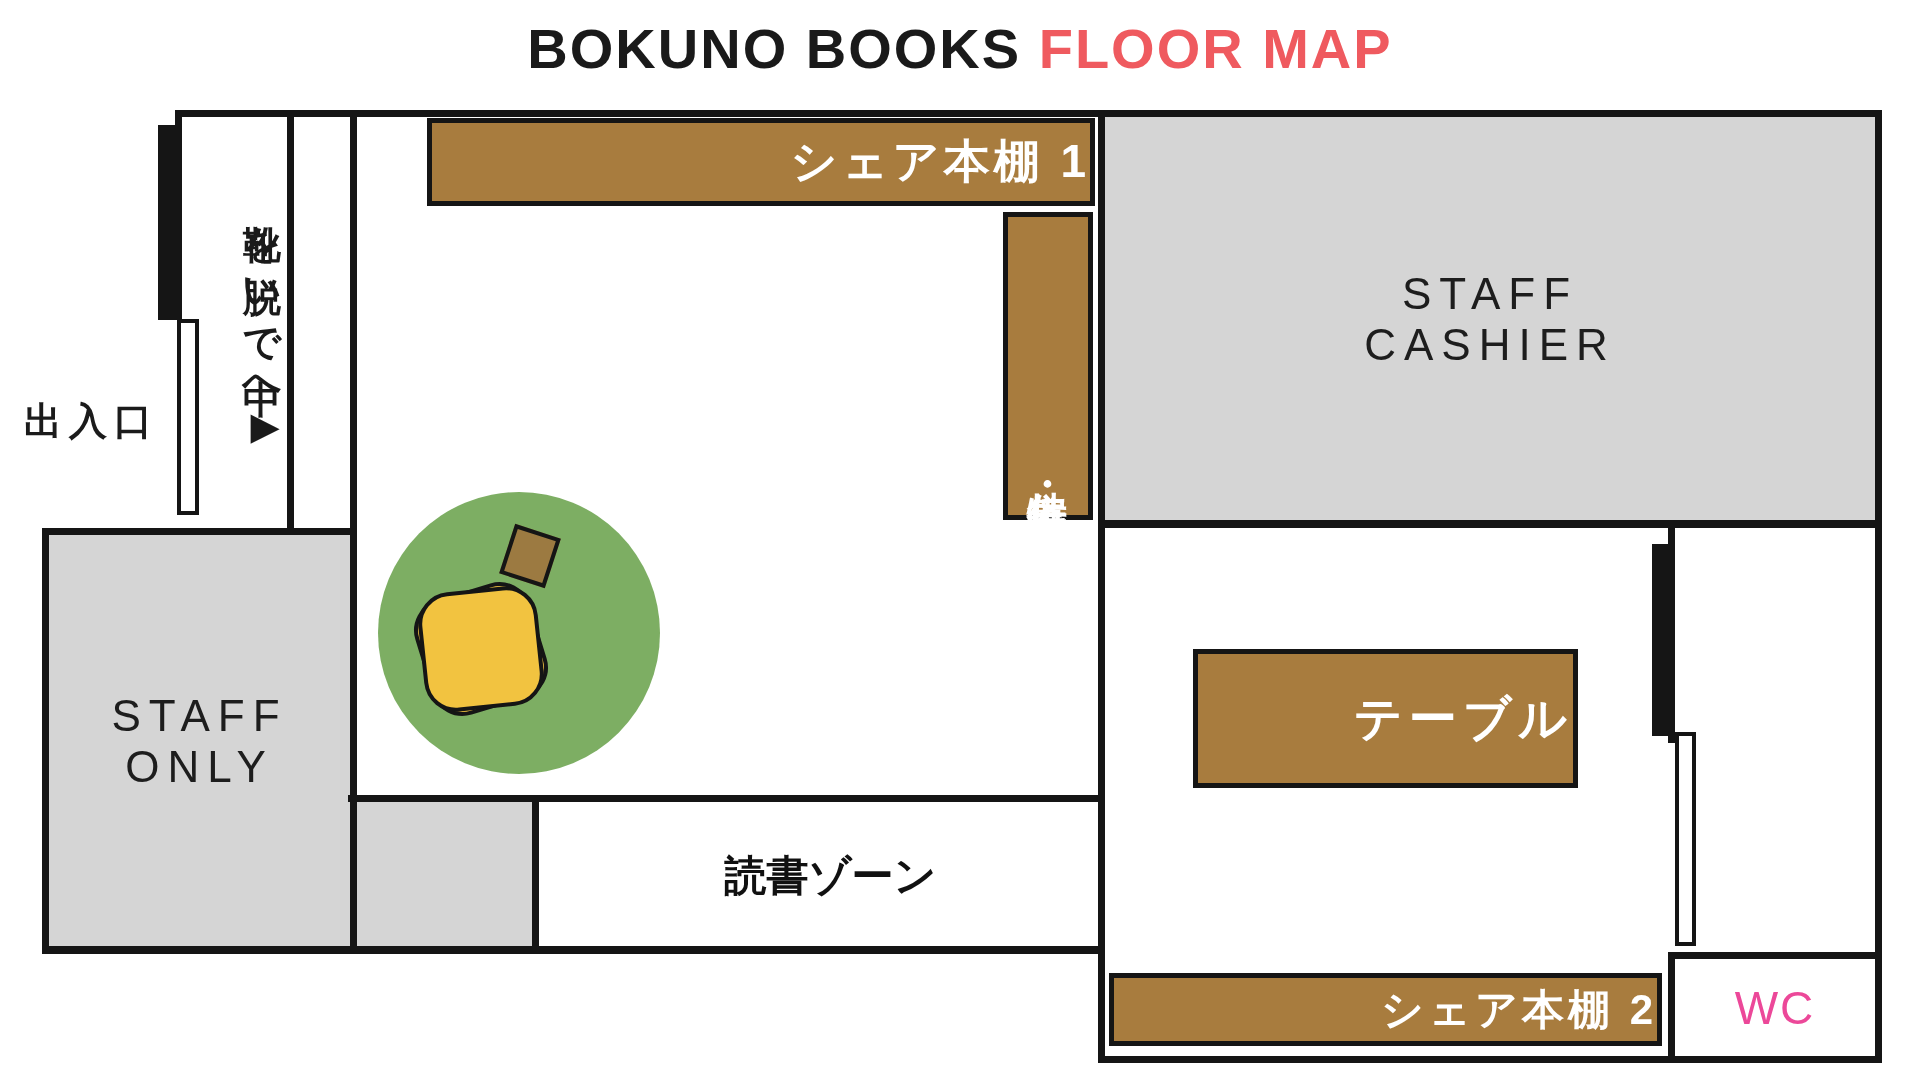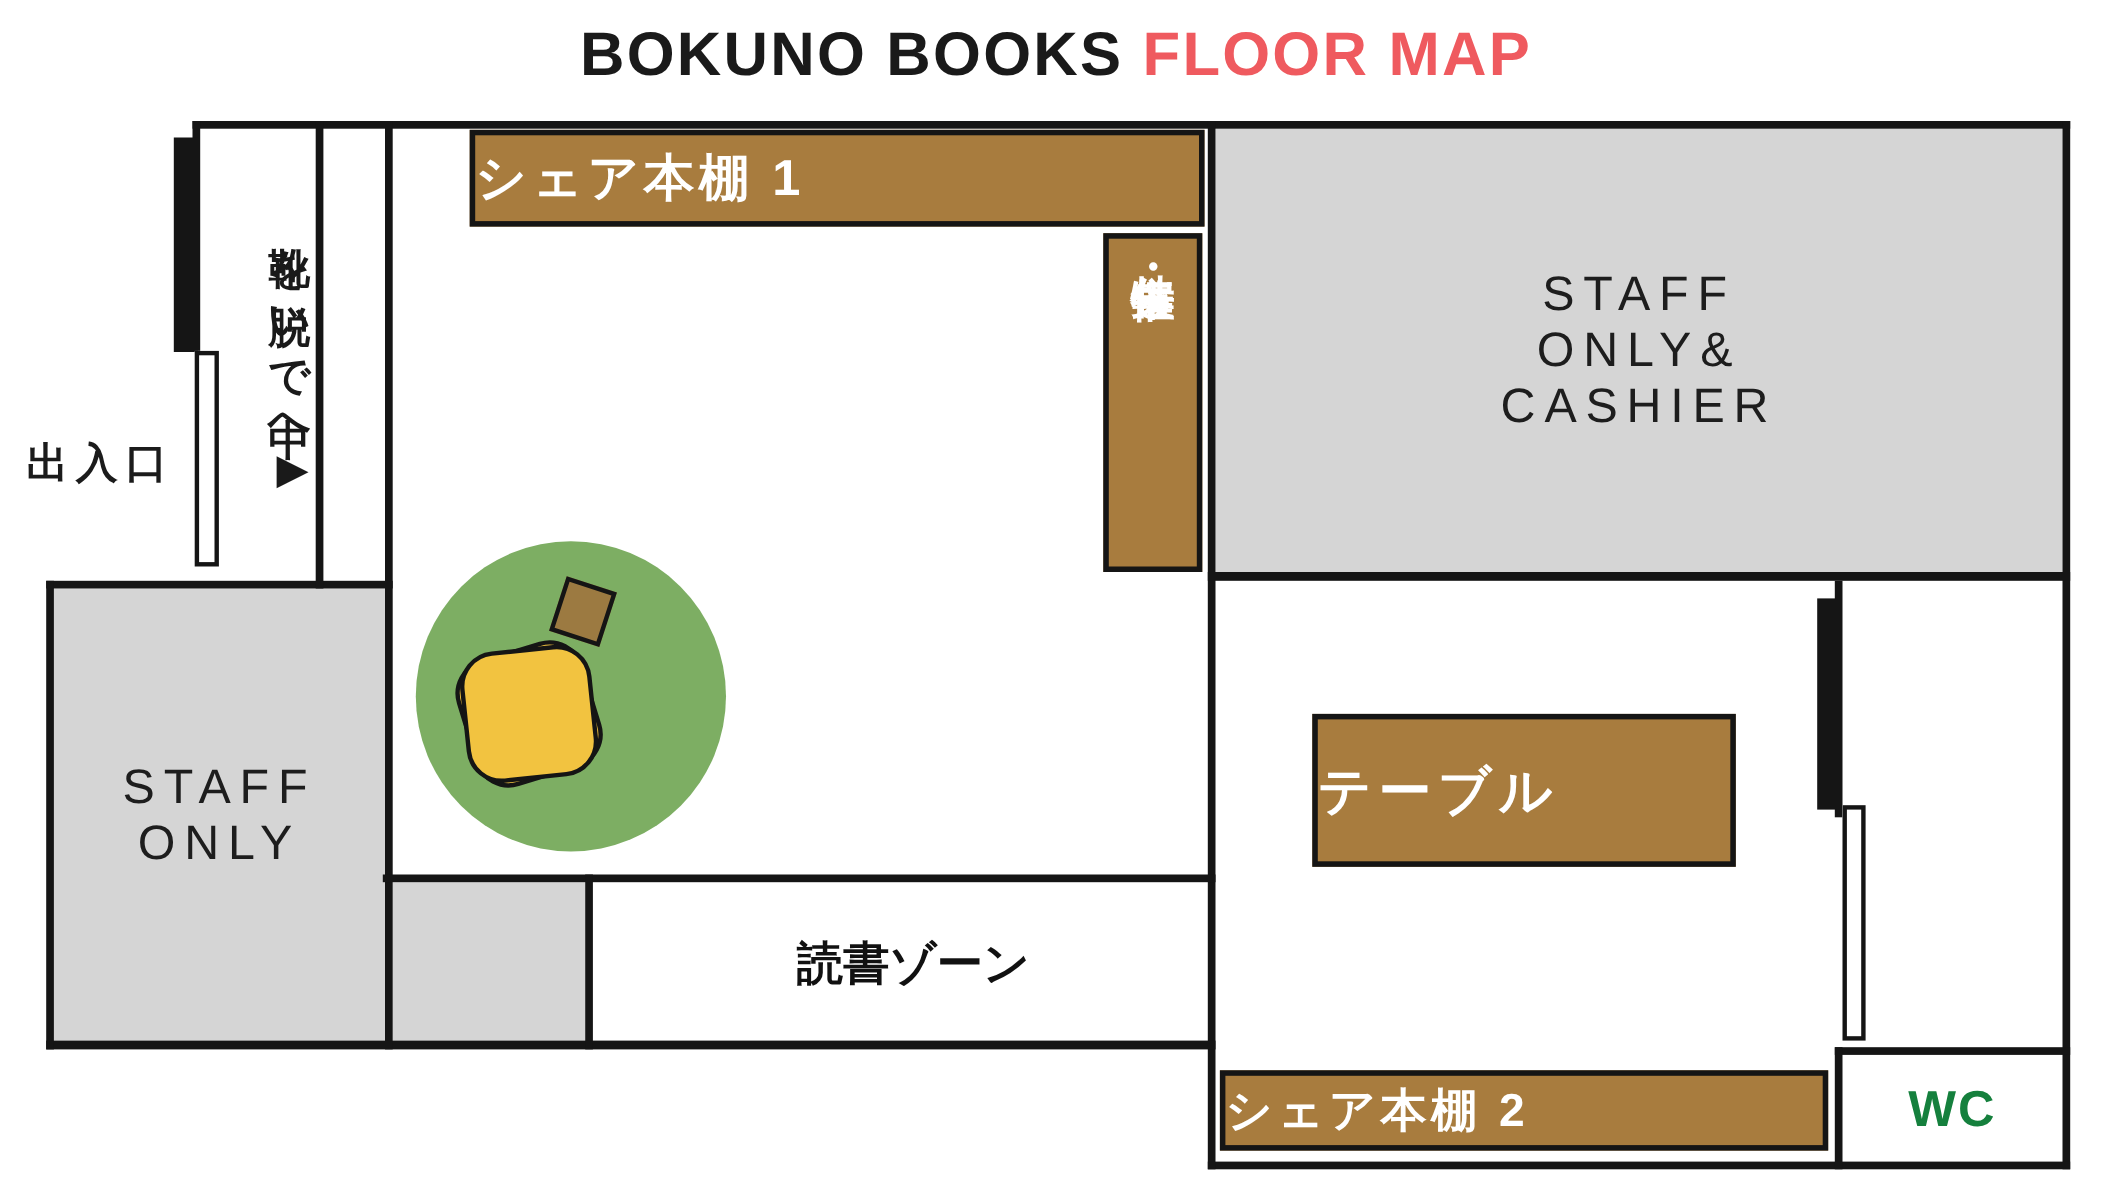--- a/index.html
+++ b/index.html
@@ -9,37 +9,37 @@
   }
   .wall{position:absolute;background:#151515;}
   .gray-area{position:absolute;background:#D5D5D5;}
   .title{
     position:absolute;top:16px;left:0;width:1920px;text-align:center;
     font-size:56px;font-weight:700;letter-spacing:2px;color:#1a1a1a;white-space:nowrap;
   }
   .title .hl{color:#EF5A5F;}
   .banner{
     position:absolute;background:#A87C3E;border:5px solid #151515;
-    display:flex;align-items:center;justify-content:flex-start;
+    display:flex;align-items:center;justify-content:flex-end;
     color:#ffffff;font-weight:700;box-sizing:border-box;
   }
   .banner.vert{writing-mode:vertical-rl;text-orientation:upright;}
   .door-bar{position:absolute;background:#151515;}
   .door-leaf{position:absolute;background:#ffffff;border:4px solid #151515;box-sizing:border-box;}
   .label{position:absolute;color:#1b1b1b;}
   .centered{display:flex;align-items:center;justify-content:center;text-align:center;}
   .entrance-label{font-size:38px;font-weight:700;letter-spacing:7px;white-space:nowrap;}
   .shoes-note{
     writing-mode:vertical-rl;text-orientation:upright;
     font-size:38px;font-weight:700;letter-spacing:5px;color:#1a1a1a;
     display:flex;justify-content:center;
   }
   .staff-text{font-size:44px;font-weight:400;letter-spacing:8px;line-height:51px;color:#1d1d1d;text-align:center;}
   .reading-text{font-size:42px;font-weight:700;line-height:60px;color:#111;text-align:center;white-space:nowrap;}
-  .wc-text{font-size:46px;font-weight:700;letter-spacing:2px;color:#15803d;align-items:center;}
+  .wc-text{font-size:46px;font-weight:400;letter-spacing:2px;color:#ec4899;align-items:center;}
   .green-circle{position:absolute;background:#7DAE63;border-radius:50%;}
   .wood-square{position:absolute;background:#9C7A41;border:4px solid #151515;box-sizing:border-box;}
   .table-back,.table-front{position:absolute;border:4px solid #151515;border-radius:32px;box-sizing:border-box;background:#F2C340;}
 </style>
 </head>
 <body>
 
 <div class="stage">
 
   <div class="title">
@@ -95,21 +95,20 @@
   </div>
 
   <div class="label shoes-note" style="left:182px;top:124px;width:105px;height:400px;">
     <span>靴を脱いで中へ</span>
       <span>▶</span>
   </div>
 
   <div class="label centered" style="left:1105px;top:117px;width:770px;height:403px;">
     <div class="staff-text">
       <div>STAFF</div>
-      <div>ONLY&amp;</div>
       <div>CASHIER</div>
     </div>
   </div>
 
   <div class="label centered" style="left:49px;top:535px;width:301px;height:411px;">
     <div class="staff-text">
       <div>STAFF</div>
       <div>ONLY</div>
     </div>
   </div>

